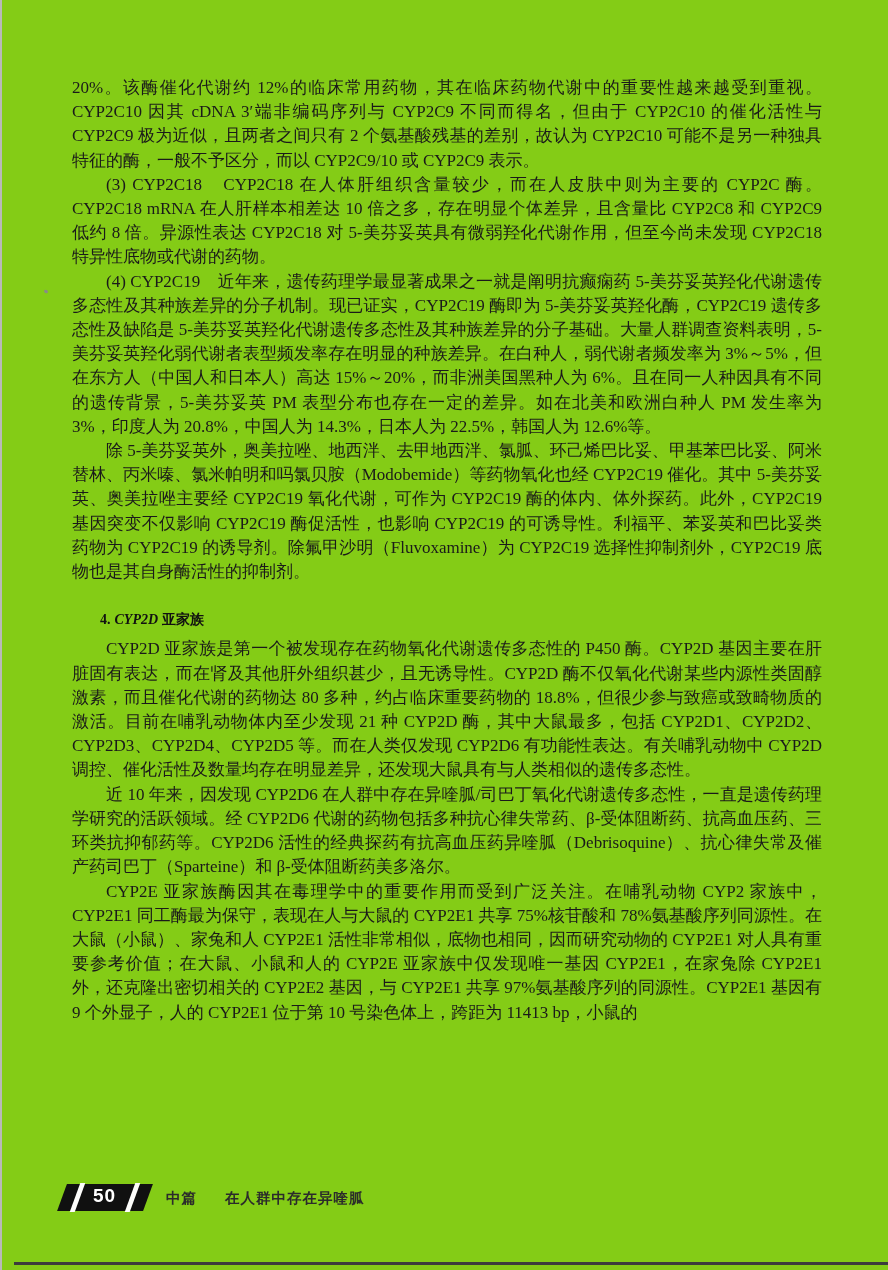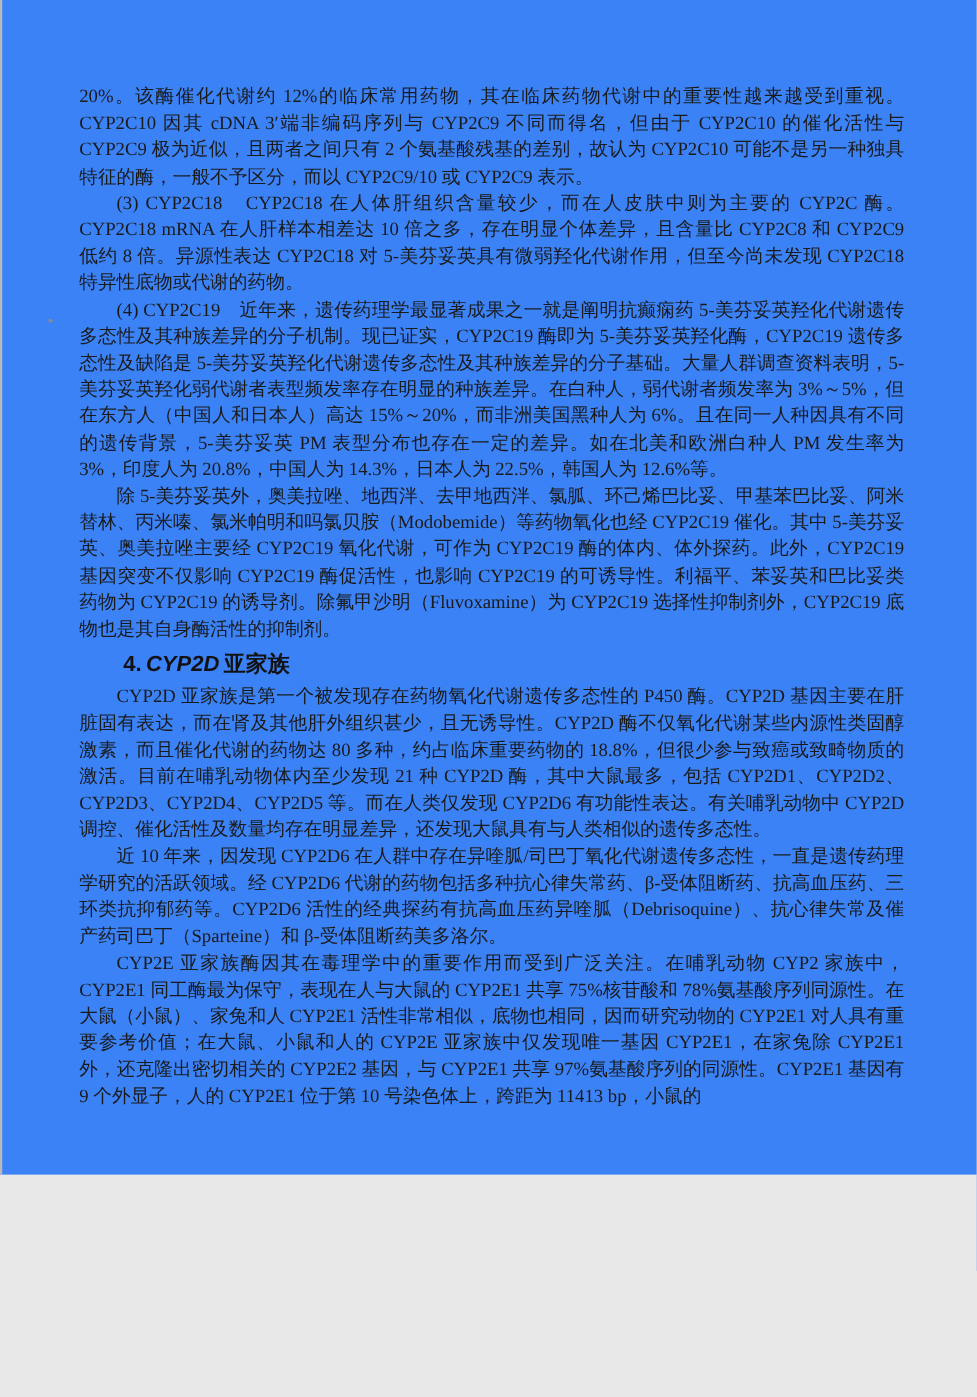--- a/index.html
+++ b/index.html
@@ -3,22 +3,22 @@
 <meta charset="utf-8">
 <style>
   html, body {
     margin: 0;
     padding: 0;
     background: #e8e8e8;
   }
   .page {
     position: relative;
     width: 888px;
-    height: 1068px;
-    background: #3b82f6;
+    height: 1270px;
+    background: #84cc16;
     overflow: hidden;
     font-family: "Liberation Serif", "DejaVu Serif", serif;
   }
   
   .left-edge {
     position: absolute;
     left: 0; top: 0;
     width: 2px; height: 1270px;
     background: #b9b9b9;
   }
@@ -40,26 +40,26 @@
     line-height: 24.2px;
     text-align: justify;
   }
   .para {
     margin: 0;
   }
   .indent {
     text-indent: 2em;
   }
   .sub-heading {
-    margin: 8px 0 5px 0;
+    margin: 24px 0 5px 0;
     padding-left: 2em;
-    font-size: 20px;
+    font-size: 14px;
     font-weight: bold;
     color: #111;
-    font-family: Liberation Sans, sans-serif;
+    font-family: Liberation Serif, serif;
   }
   .sub-heading .latin {
     font-style: italic;
     margin: 0 4px;
   }
   
   .footer {
     position: absolute;
     left: 0; top: 1180px;
     width: 888px; height: 34px;

